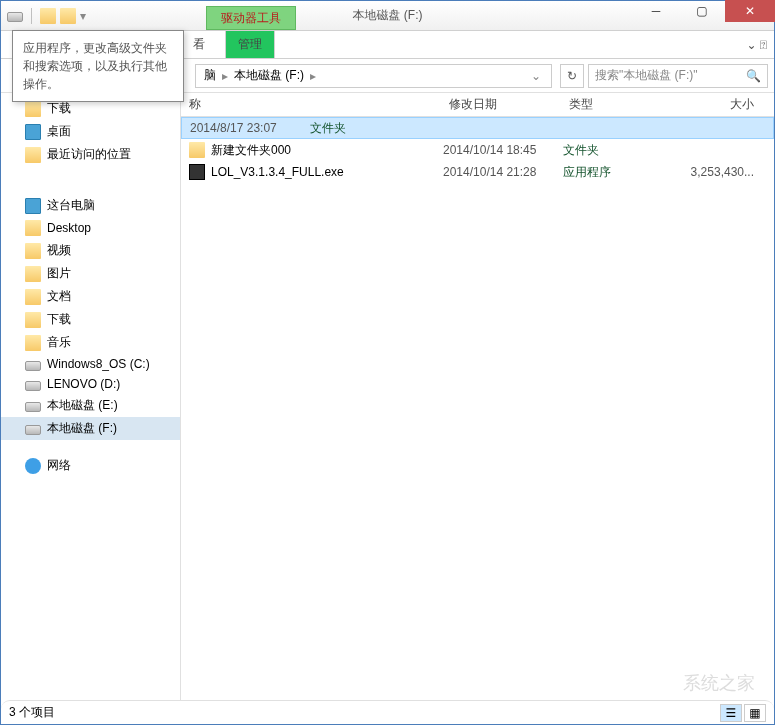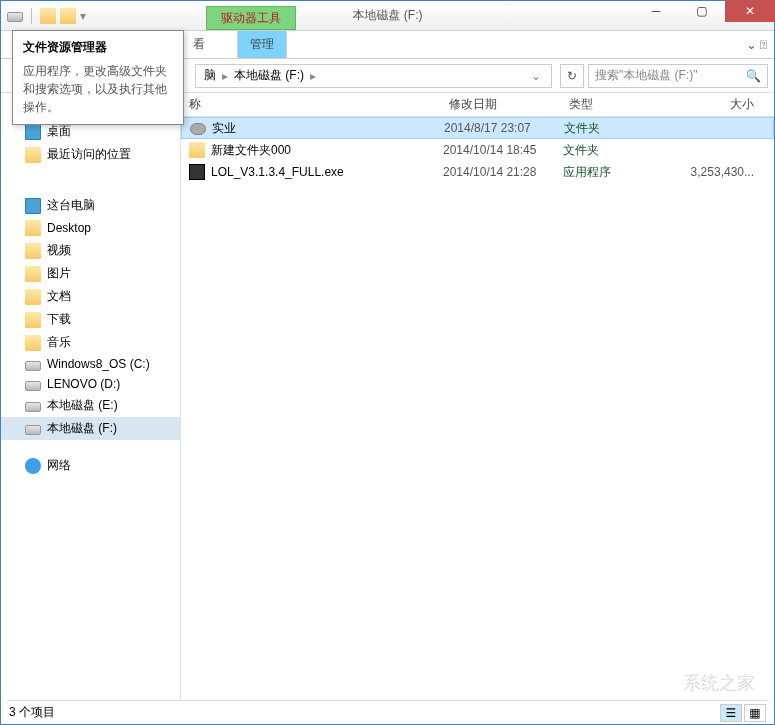--- a/index.html
+++ b/index.html
@@ -13,21 +13,21 @@
 .qat-sep { width: 1px; height: 16px; background: #c0c0c0; margin: 0 4px; }
 .tabs-section { display: flex; align-items: flex-end; height: 100%; margin-left: 120px; }
 .tab-drive { background: #7fd47f; padding: 4px 14px; height: 24px; display: flex; align-items: center; color: #b91c1c; border: 1px solid #5fb85f; }
 .title-text { position: absolute; left: 50%; transform: translateX(-50%); color: #555; }
 .window-controls { position: absolute; right: 0; top: 0; display: flex; }
 .win-btn { width: 46px; height: 22px; display: flex; align-items: center; justify-content: center; color: #333; cursor: pointer; }
 .win-btn.close { background: #c75050; color: #fff; width: 50px; }
 
 .ribbon-row { height: 28px; display: flex; align-items: center; border-bottom: 1px solid #d0d0d0; background: #fff; }
 .ribbon-tab { padding: 0 12px; height: 100%; display: flex; align-items: center; color: #444; cursor: pointer; }
-.ribbon-tab.manage { background: #7dd3fc; border-left: 1px solid #d0d0d0; border-right: 1px solid #d0d0d0; margin-left: 20px; text-align: right; }
+.ribbon-tab.manage { background: #22c55e; border-left: 1px solid #d0d0d0; border-right: 1px solid #d0d0d0; margin-left: 8px; text-align: right; }
 .ribbon-expand { position: absolute; right: 8px; color: #555; }
 
 .nav-row { height: 34px; display: flex; align-items: center; padding: 4px 6px; gap: 4px; background: #fff; border-bottom: 1px solid #e0e0e0; }
 .breadcrumb { flex: 1; height: 24px; border: 1px solid #ccc; display: flex; align-items: center; padding: 0 4px; background: #fff; margin: 0 4px; }
 .crumb { padding: 0 4px; cursor: pointer; }
 .crumb-sep { color: #888; padding: 0 2px; }
 .crumb-dropdown { margin-left: auto; color: #888; padding: 0 6px; }
 .refresh-btn { width: 24px; height: 24px; display: flex; align-items: center; justify-content: center; border: 1px solid #ccc; color: #555; cursor: pointer; }
 .search-box { width: 180px; height: 24px; border: 1px solid #ccc; display: flex; align-items: center; padding: 0 6px; color: #888; }
 .search-icon-wrap { margin-left: auto; color: #555; }
@@ -193,24 +193,20 @@
 
     <div class="content-area">
       <div class="columns-header">
         <div class="col name">称</div>
         <div class="col date">修改日期</div>
         <div class="col type">类型</div>
         <div class="col size">大小</div>
       </div>
       <div id="file-list">
           <div class="file-row selected">
-            <div class="file-cell name">
-              <span class="file-icon ic-hdd-small"></span>
-              <span>实业</span>
-            </div>
             <div class="file-cell date">2014/8/17 23:07</div>
             <div class="file-cell type">文件夹</div>
             <div class="file-cell size"></div>
           </div>
           <div class="file-row">
             <div class="file-cell name">
               <span class="file-icon ic-folder"></span>
               <span>新建文件夹000</span>
             </div>
             <div class="file-cell date">2014/10/14 18:45</div>
@@ -234,17 +230,16 @@
     <span>3 个项目</span>
     <div class="view-buttons">
       <div class="view-btn active">☰</div>
       <div class="view-btn">▦</div>
     </div>
   </div>
 
 </div>
 
 <div class="tooltip-popup">
-  <div class="tooltip-title">文件资源管理器</div>
   <div class="tooltip-body">应用程序，更改高级文件夹和搜索选项，以及执行其他操作。</div>
 </div>
 
 <div class="watermark">系统之家</div>
 
 </body></html>

